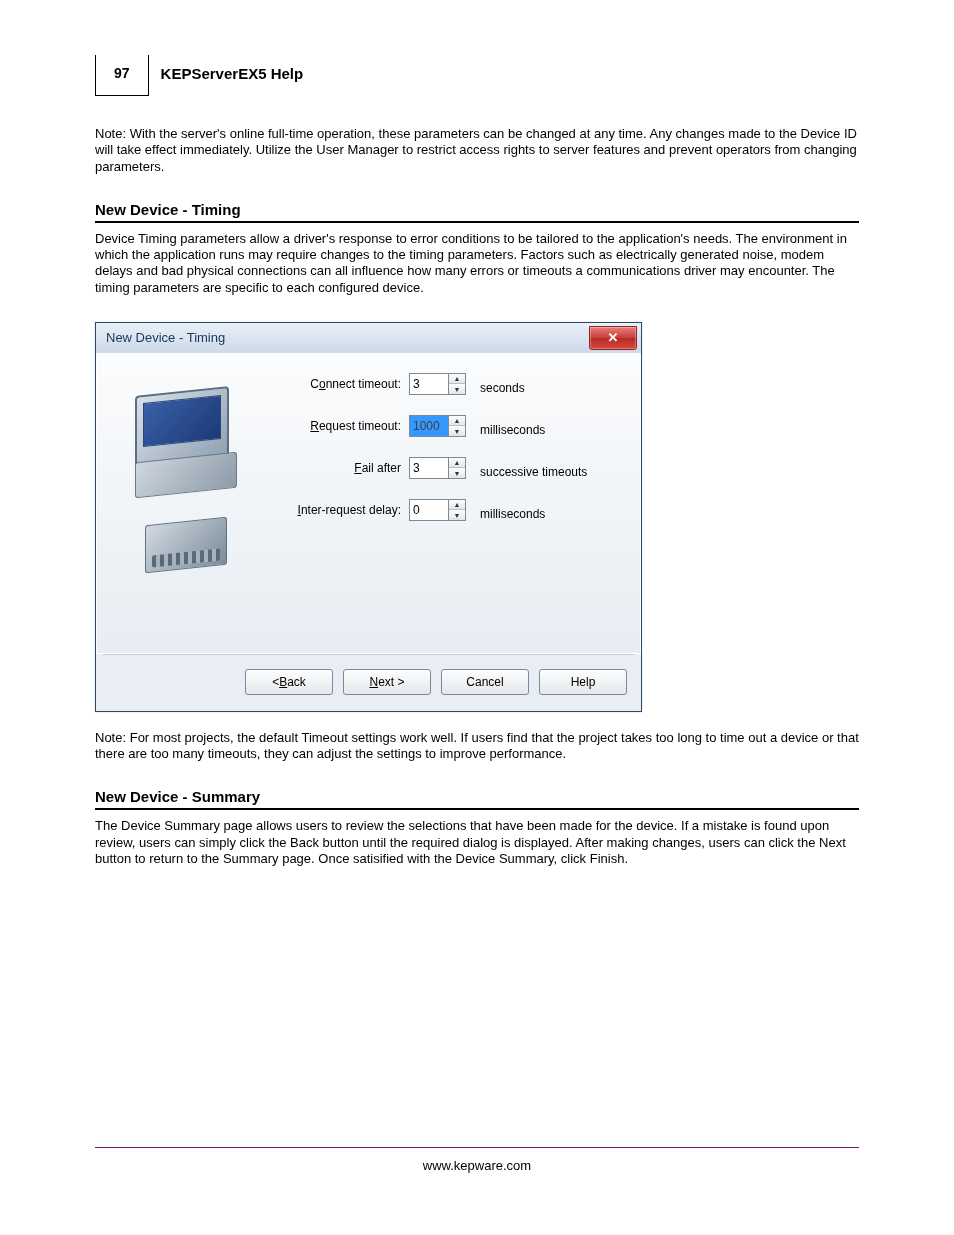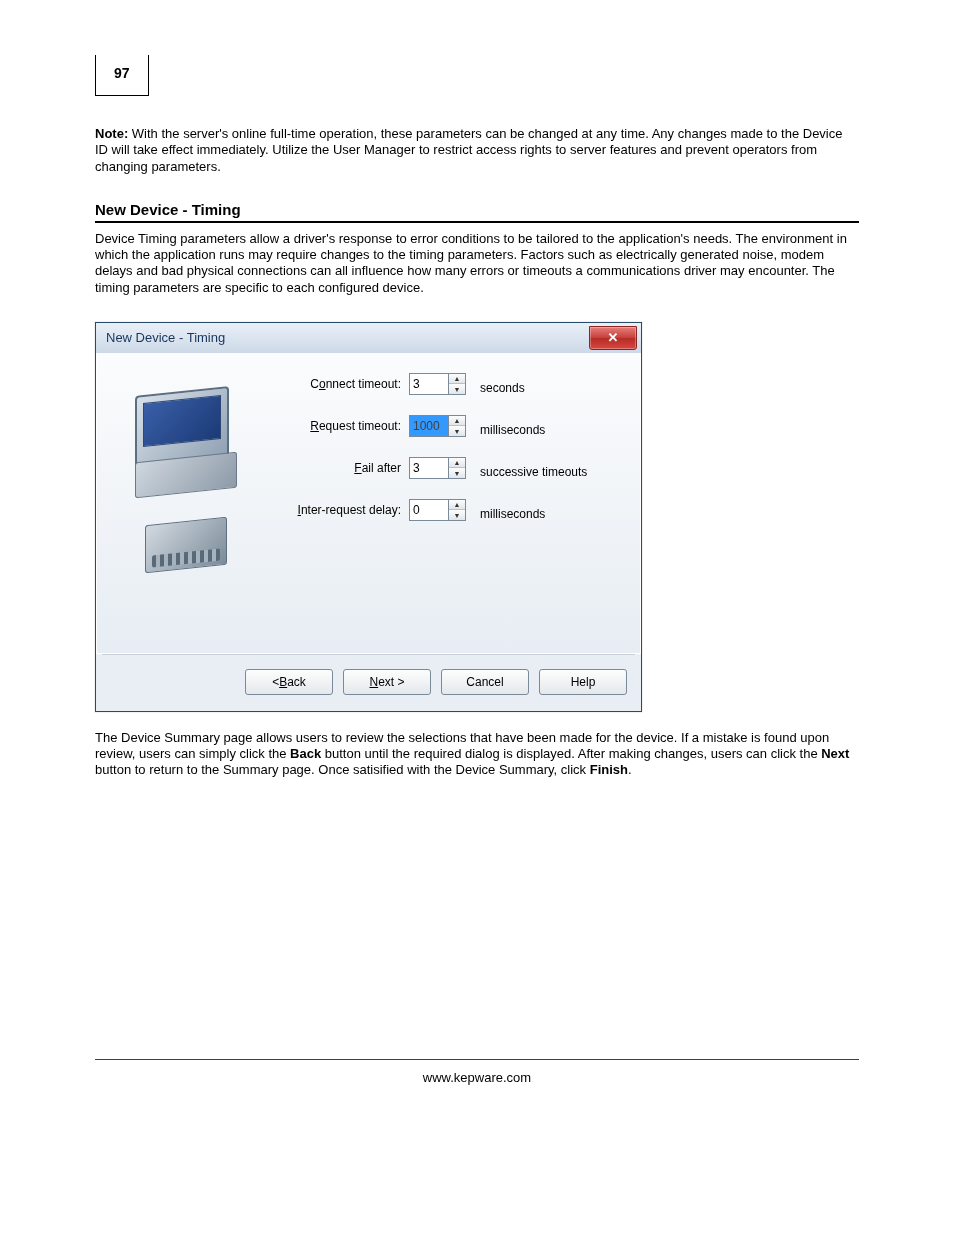--- a/index.html
+++ b/index.html
@@ -32,21 +32,21 @@
   .doc-title {
     padding: 10px 0 0 12px;
     font-weight: bold;
     font-size: 15px;
   }
   .body-text {
     font-size: 13px;
     line-height: 1.25;
     margin-bottom: 26px;
   }
-  .body-text b { font-weight: bold; }
+  .body-text b { font-weight: normal; }
   .section-head {
     font-weight: bold;
     font-size: 15px;
     border-bottom: 2px solid #000;
     padding-bottom: 3px;
     margin-bottom: 8px;
   }
   .dialog-wrap {
     margin: 12px 0 18px 0;
   }
@@ -241,20 +241,21 @@
     font-size: 13px;
   }
 </style>
 </head>
 <body>
 
 <div class="page">
 
   <div class="header-row">
     <div class="page-num-box">97</div>
+    <div class="doc-title">KEPServerEX5 Help</div>
   </div>
 
   <div class="body-text">
     <b>Note:</b><span> With the server's online full-time operation, these parameters can be changed at any time. Any changes made to the Device ID will take effect immediately. Utilize the User Manager to restrict access rights to server features and prevent operators from changing parameters.</span>
   </div>
 
   <div class="section-head">New Device - Timing</div>
   <div class="body-text">Device Timing parameters allow a driver's response to error conditions to be tailored to the application's needs. The environment in which the application runs may require changes to the timing parameters. Factors such as electrically generated noise, modem delays and bad physical connections can all influence how many errors or timeouts a communications driver may encounter. The timing parameters are specific to each configured device.</div>
 
   <div class="dialog-wrap">
@@ -339,21 +340,25 @@
         <div class="dbtn">
             <span class="ul">N</span>
             <span>ext &gt;</span>
           </div>
         <div class="dbtn">Cancel</div>
         <div class="dbtn">Help</div>
       </div>
     </div>
   </div>
 
-
+  <div class="body-text">
+    <b>Note:</b><span> For most projects, the default Timeout settings work well. If users find that the project takes too long to time out a device or that there are too many timeouts, they can adjust the settings to improve performance.</span>
+  </div>
+
+  <div class="section-head">New Device - Summary</div>
   <div class="body-text">
     <span>The Device Summary page allows users to review the selections that have been made for the device. If a mistake is found upon review, users can simply click the </span><b>Back</b><span> button until the required dialog is displayed. After making changes, users can click the </span><b>Next</b><span> button to return to the Summary page. Once satisified with the Device Summary, click </span><b>Finish</b><span>.</span>
   </div>
 
   <div class="footer-line">
     <span>www.kepware.com</span>
   </div>
 
 </div>
 

